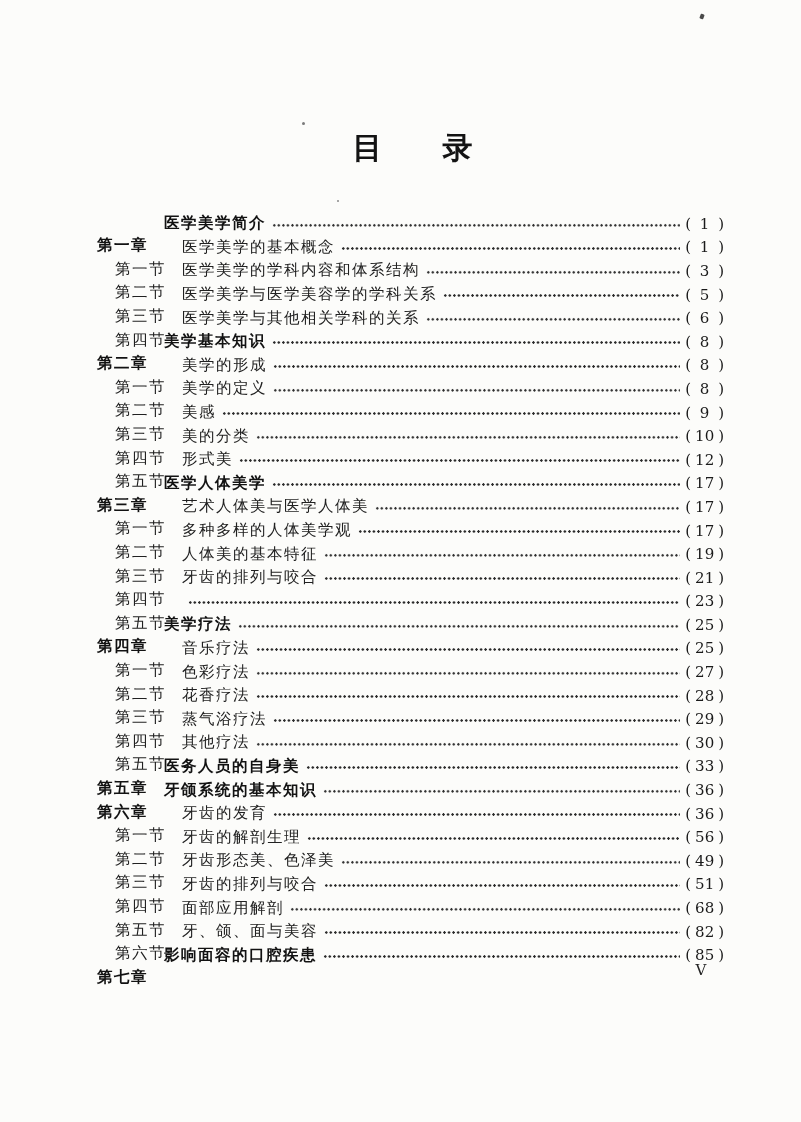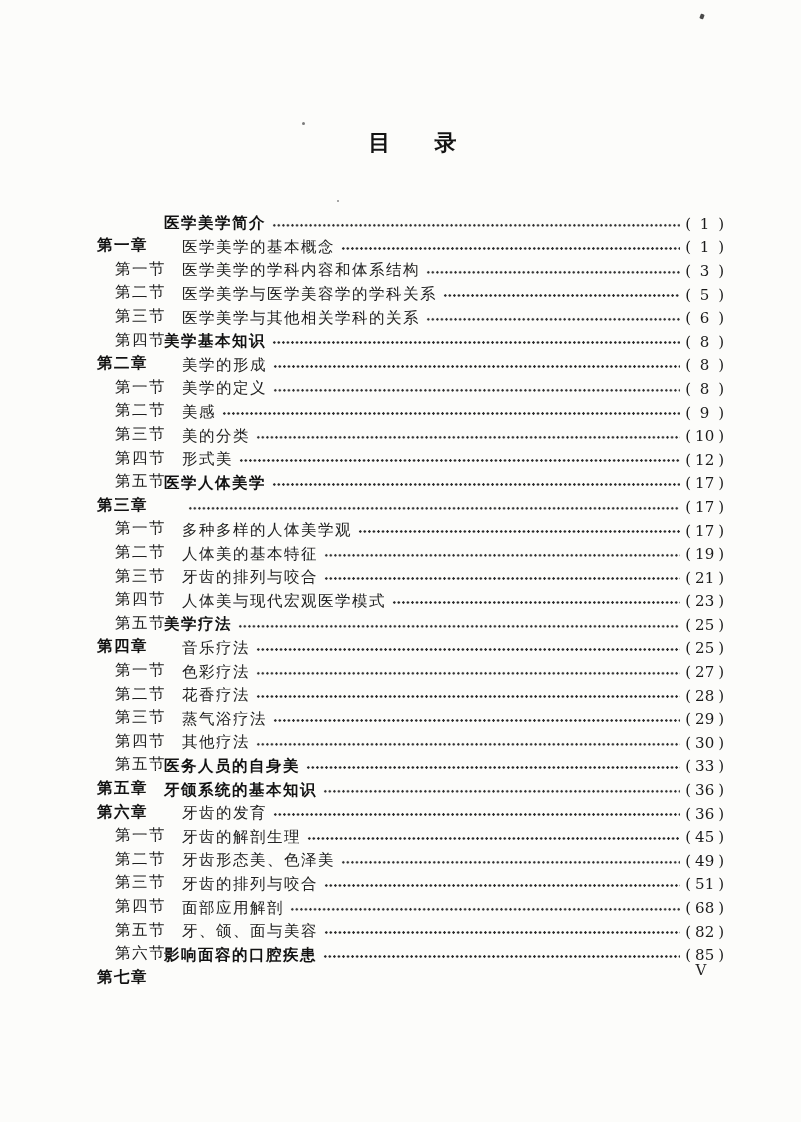--- a/index.html
+++ b/index.html
@@ -10,21 +10,21 @@
     color: #1d1d1d;
     position: relative;
     overflow: hidden;
   }
   .title {
     position: absolute;
     top: 128px; left: 0; width: 801px;
     margin: 0;
     text-align: center;
     text-indent: 24px;
-    font-size: 22px;
+    font-size: 30px;
     font-weight: 700;
     color: #131313;
     white-space: pre;
   }
   .toc {
     position: absolute;
     top: 212px; left: 97px; width: 627px;
   }
   .row {
     display: flex;
@@ -149,20 +149,21 @@
     <span class="pagenum">(<span class="num">12</span>)</span>
   </div>
     <div class="row chapter">
     <span class="label">第三章</span>
     <span class="entry-title">医学人体美学</span>
     <span class="leader"></span>
     <span class="pagenum">(<span class="num">17</span>)</span>
   </div>
     <div class="row section">
     <span class="label">第一节</span>
+    <span class="entry-title">艺术人体美与医学人体美</span>
     <span class="leader"></span>
     <span class="pagenum">(<span class="num">17</span>)</span>
   </div>
     <div class="row section">
     <span class="label">第二节</span>
     <span class="entry-title">多种多样的人体美学观</span>
     <span class="leader"></span>
     <span class="pagenum">(<span class="num">17</span>)</span>
   </div>
     <div class="row section">
@@ -172,21 +173,20 @@
     <span class="pagenum">(<span class="num">19</span>)</span>
   </div>
     <div class="row section">
     <span class="label">第四节</span>
     <span class="entry-title">牙齿的排列与咬合</span>
     <span class="leader"></span>
     <span class="pagenum">(<span class="num">21</span>)</span>
   </div>
     <div class="row section">
     <span class="label">第五节</span>
-    <span class="entry-title">人体美与现代宏观医学模式</span>
     <span class="leader"></span>
     <span class="pagenum">(<span class="num">23</span>)</span>
   </div>
     <div class="row chapter">
     <span class="label">第四章</span>
     <span class="entry-title">美学疗法</span>
     <span class="leader"></span>
     <span class="pagenum">(<span class="num">25</span>)</span>
   </div>
     <div class="row section">
@@ -234,21 +234,21 @@
     <div class="row section">
     <span class="label">第一节</span>
     <span class="entry-title">牙齿的发育</span>
     <span class="leader"></span>
     <span class="pagenum">(<span class="num">36</span>)</span>
   </div>
     <div class="row section">
     <span class="label">第二节</span>
     <span class="entry-title">牙齿的解剖生理</span>
     <span class="leader"></span>
-    <span class="pagenum">(<span class="num">45</span>)</span>
+    <span class="pagenum">(<span class="num">56</span>)</span>
   </div>
     <div class="row section">
     <span class="label">第三节</span>
     <span class="entry-title">牙齿形态美、色泽美</span>
     <span class="leader"></span>
     <span class="pagenum">(<span class="num">49</span>)</span>
   </div>
     <div class="row section">
     <span class="label">第四节</span>
     <span class="entry-title">牙齿的排列与咬合</span>

